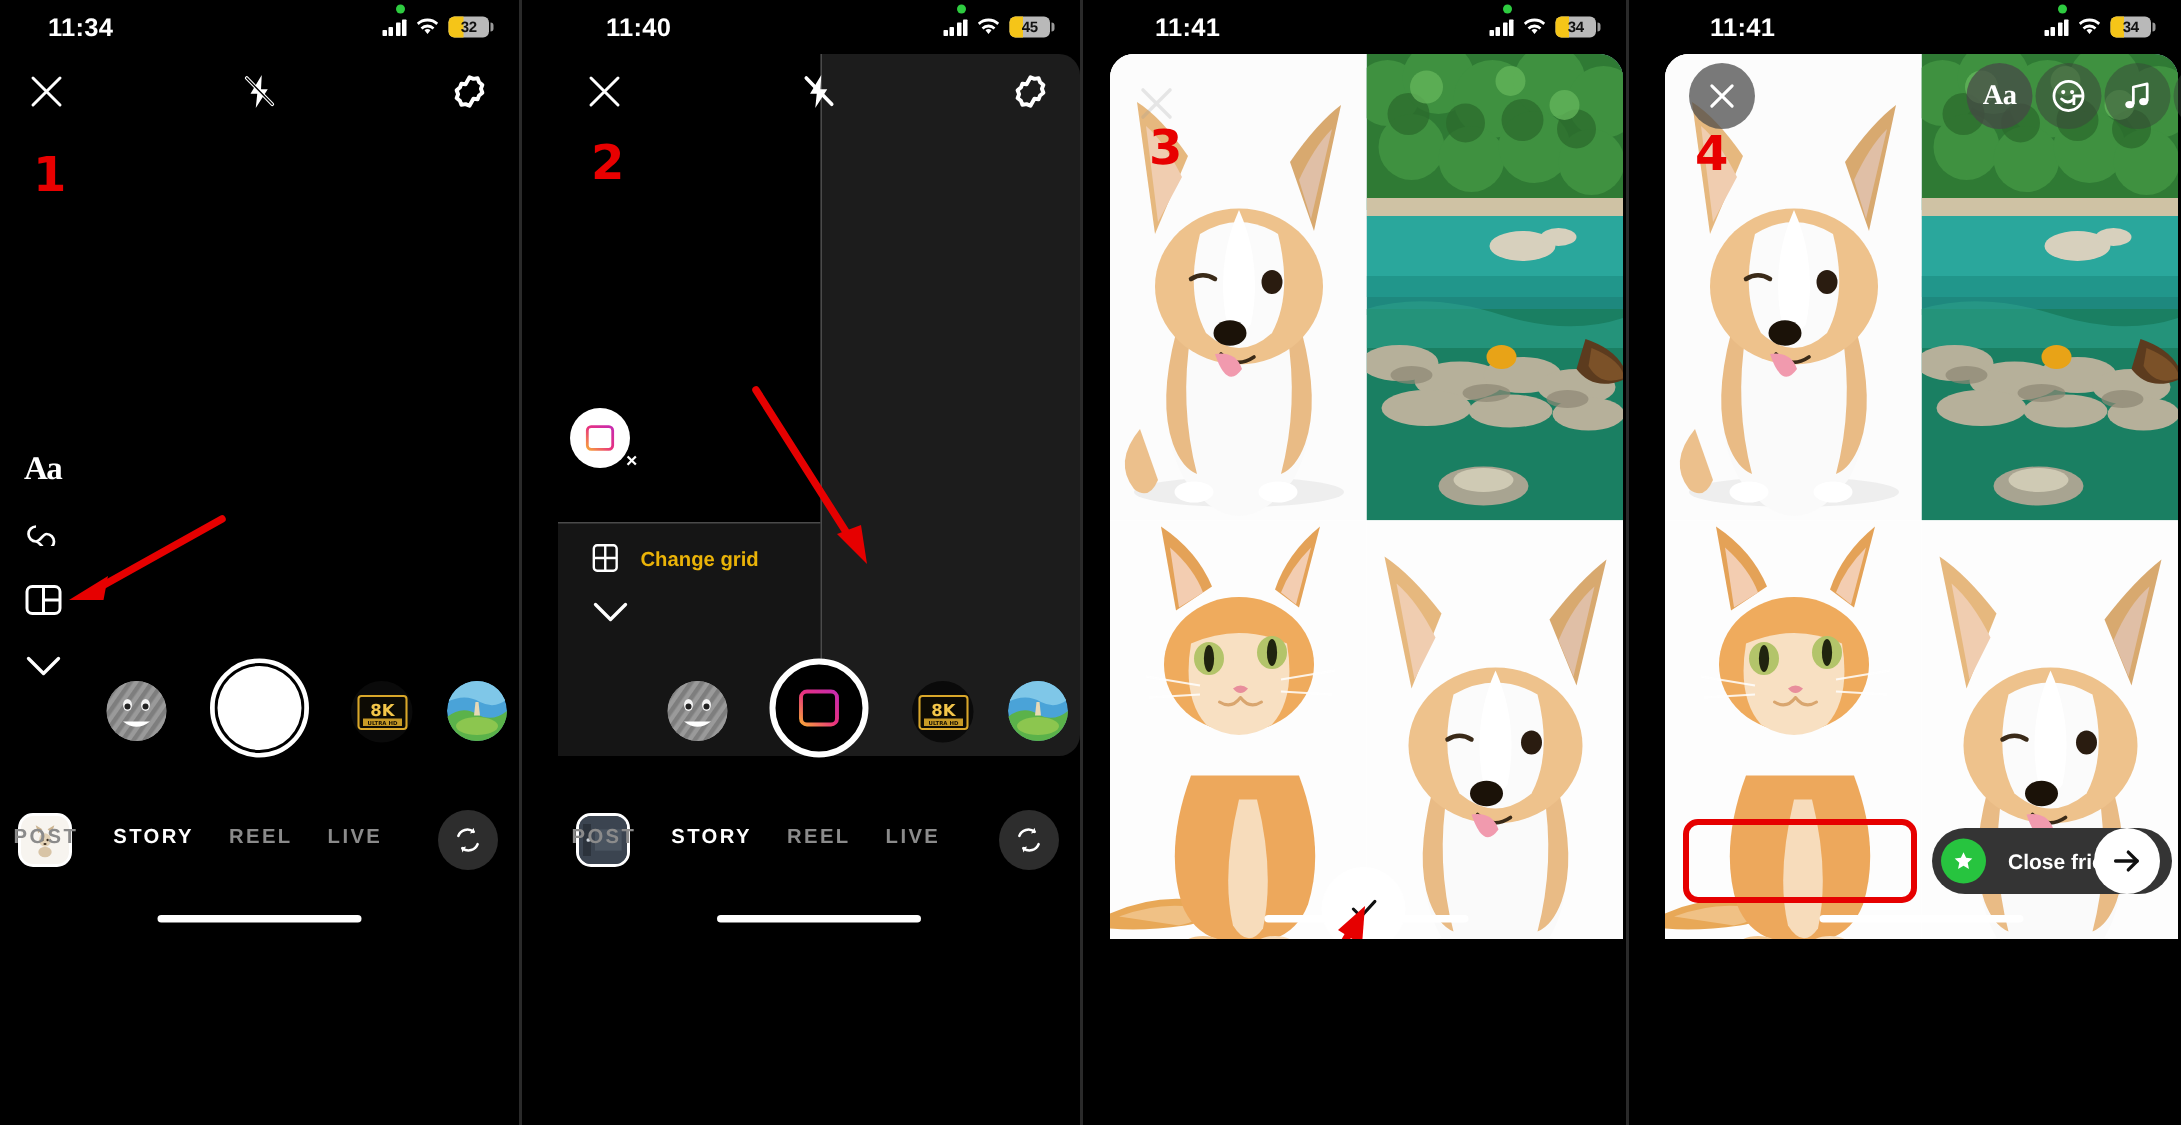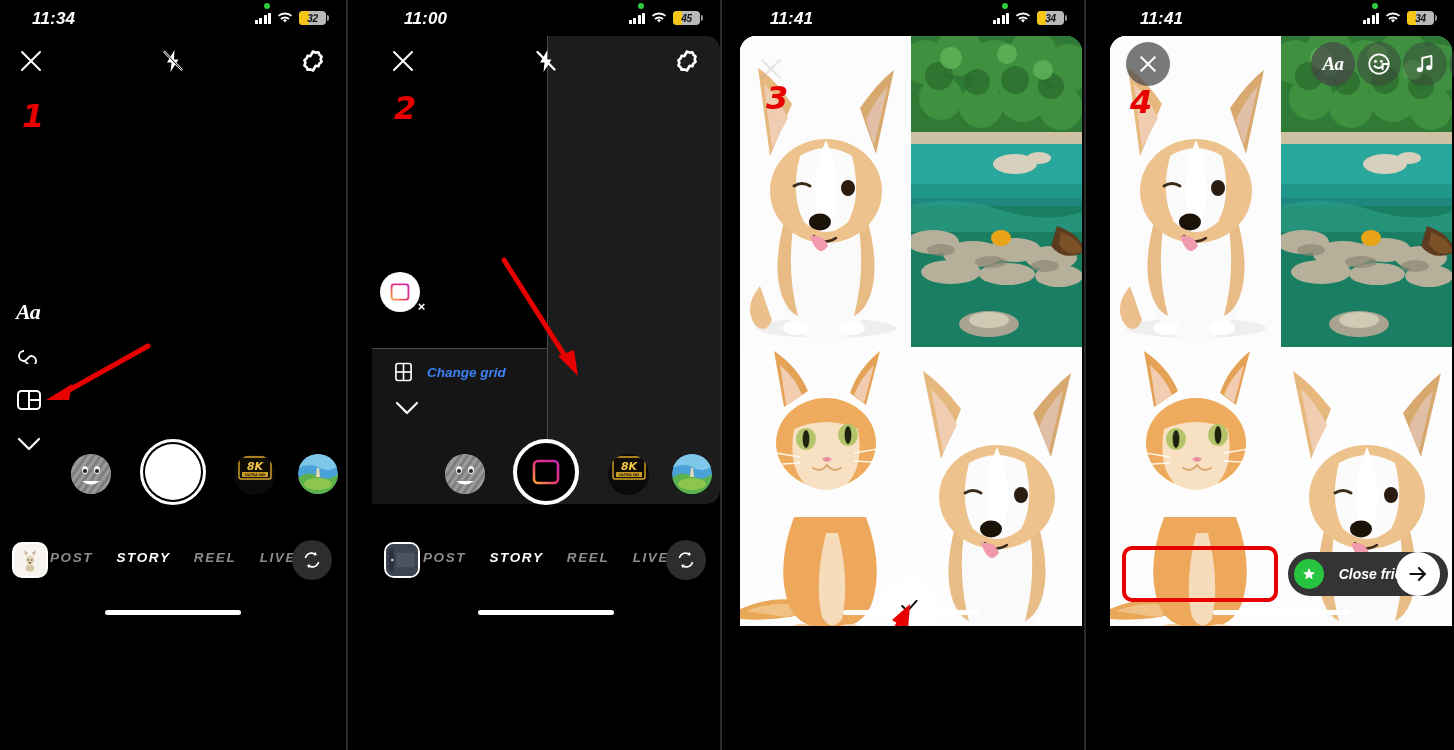--- a/index.html
+++ b/index.html
@@ -4,21 +4,21 @@
 <style>
   * { margin:0; padding:0; box-sizing:border-box; }
   html,body {
     width:1454px; height:750px; background:#000;
     font-family:"Liberation Sans", sans-serif;
     overflow:hidden;
   }
   .stage { position:relative; width:1454px; height:750px; background:#000; }
 
   
-  .panel { position:absolute; top:0; height:626px; background:#000; overflow:hidden;font-style:italic; }
+  .panel { position:absolute; top:0; height:626px; background:#000; overflow:hidden; }
   #p1 { left:0;    width:346px; }
   #p2 { left:372px; width:348px; }
   #p3 { left:738px; width:346px; }
   #p4 { left:1108px; width:346px; }
   .divider { position:absolute; top:0; width:2px; height:750px; background:#2a2a2a; }
 
   
   .statusbar { position:absolute; top:0; left:0; right:0; height:40px; color:#fff; }
   .sb-time { position:absolute; left:32px; top:9px; font-size:17px; font-weight:600; letter-spacing:.2px; }
   .sb-right { position:absolute; right:20px; top:11px; display:flex; align-items:center; gap:6px; }
@@ -50,30 +50,30 @@
   .rail { position:absolute; left:16px; top:290px; width:34px; z-index:30; color:#fff; }
   .rail > div { height:44px; display:flex; align-items:center; }
   .rail-aa { font-size:22px; font-weight:600; letter-spacing:-1px; font-family:"Liberation Serif", serif; }
 
   
   .cam-bottom { position:absolute; left:0; right:0; bottom:0; height:190px; z-index:30; }
   .fx-row { position:absolute; left:0; right:0; top:10px; height:80px; }
   .fx { position:absolute; top:8px; width:40px; height:40px; border-radius:50%; overflow:hidden; }
   .fx-face { left:71px; background:#8e8e8e; }
   .fx-8k   { left:234px; width:41px; height:41px; background:#0a0a0a; border-radius:50%;
-             display:flex; justify-content:center; }
+             display:flex; align-items:center; justify-content:center; }
   .fx-globe{ left:298px; }
   .shutter { position:absolute; left:50%; margin-left:-33px; top:-7px;
              width:66px; height:66px; border-radius:50%; border:4px solid #fff; background:#fff; }
   .shutter-inner-ring { position:absolute; inset:-1px; border-radius:50%; box-shadow:0 0 0 2px #000 inset; }
 
   .mode-row { position:absolute; left:0; right:0; bottom:36px; height:50px; }
   .thumb-btn { position:absolute; left:12px; top:2px; width:36px; height:36px; border-radius:10px;
                border:2px solid #fff; overflow:hidden; background:#fff; }
-  .modes { position:absolute; left:0; right:0; top:10px; text-align:center;
+  .modes { position:absolute; left:0; right:0; top:10px; 
            font-size:13.5px; letter-spacing:1.6px; color:#8b8b8b; font-weight:700; }
   .modes span { margin:0 9px; }
   .modes span.active { color:#fff; }
   .flipcam { position:absolute; right:14px; top:0px; width:40px; height:40px; border-radius:50%;
              background:#2d2d2d; display:flex; align-items:center; justify-content:center; }
   .home-ind { position:absolute; left:50%; margin-left:-68px; bottom:11px;
               width:136px; height:5px; border-radius:3px; background:#fff; }
 
   
   .grid-prev { position:absolute; left:0; top:36px; right:0; bottom:122px; }
@@ -83,21 +83,21 @@
   .gp-hline { position:absolute; left:0; width:175px; top:312px; height:1px; background:#4a4a4a; }
   .gp-left-bottom { position:absolute; left:0; top:312px; width:175px; bottom:0; background:#151515; }
 
   .layout-chip { position:absolute; left:8px; top:272px; width:40px; height:40px; z-index:35; }
   .layout-chip .circ { width:40px; height:40px; border-radius:50%; background:#fff;
                        display:flex; align-items:center; justify-content:center; }
   .layout-chip .xb { position:absolute; right:-5px; bottom:-2px; color:#fff; font-size:13px; font-weight:700; }
 
   .changegrid { position:absolute; left:0; top:350px; width:175px; height:44px; z-index:35;
                 display:flex; align-items:center; gap:14px; padding-left:22px; }
-  .changegrid .lbl { color:#3b82f6; font-size:13.5px; font-weight:700; }
+  .changegrid .lbl { color:#eab308; font-size:13.5px; font-weight:700; }
   .chev-down { position:absolute; left:22px; top:400px; z-index:35; }
 
   .p2-thumb { background:#3a4250; }
 
   
   .collage { position:absolute; left:2px; top:36px; width:342px; height:622px;
              border-radius:16px; overflow:hidden; background:#fff; }
   .cell { position:absolute; width:171px; height:311px; overflow:hidden; }
   .c-tl { left:0;   top:0; }
   .c-tr { left:171px; top:0; }
@@ -293,21 +293,21 @@
       <path d="M112 6 L26 54" stroke="#e60000" stroke-width="5" stroke-linecap="round"></path>
       <path d="M10 60 L36 44 L33 60z" fill="#e60000"></path>
     </svg>
   </div>
 
   <div class="divider" style="left:346px"></div>
 
   <div class="panel" id="p2">
 
     <div class="statusbar">
-      <div class="sb-time">11:00</div>
+      <div class="sb-time">11:40</div>
       <div class="greendot"></div>
       <div class="sb-right">
         <div class="bars">
             <i></i>
             <i></i>
             <i></i>
             <i></i>
           </div>
         <div class="wifi">
           <svg viewBox="0 0 16 12" width="16" height="12">

